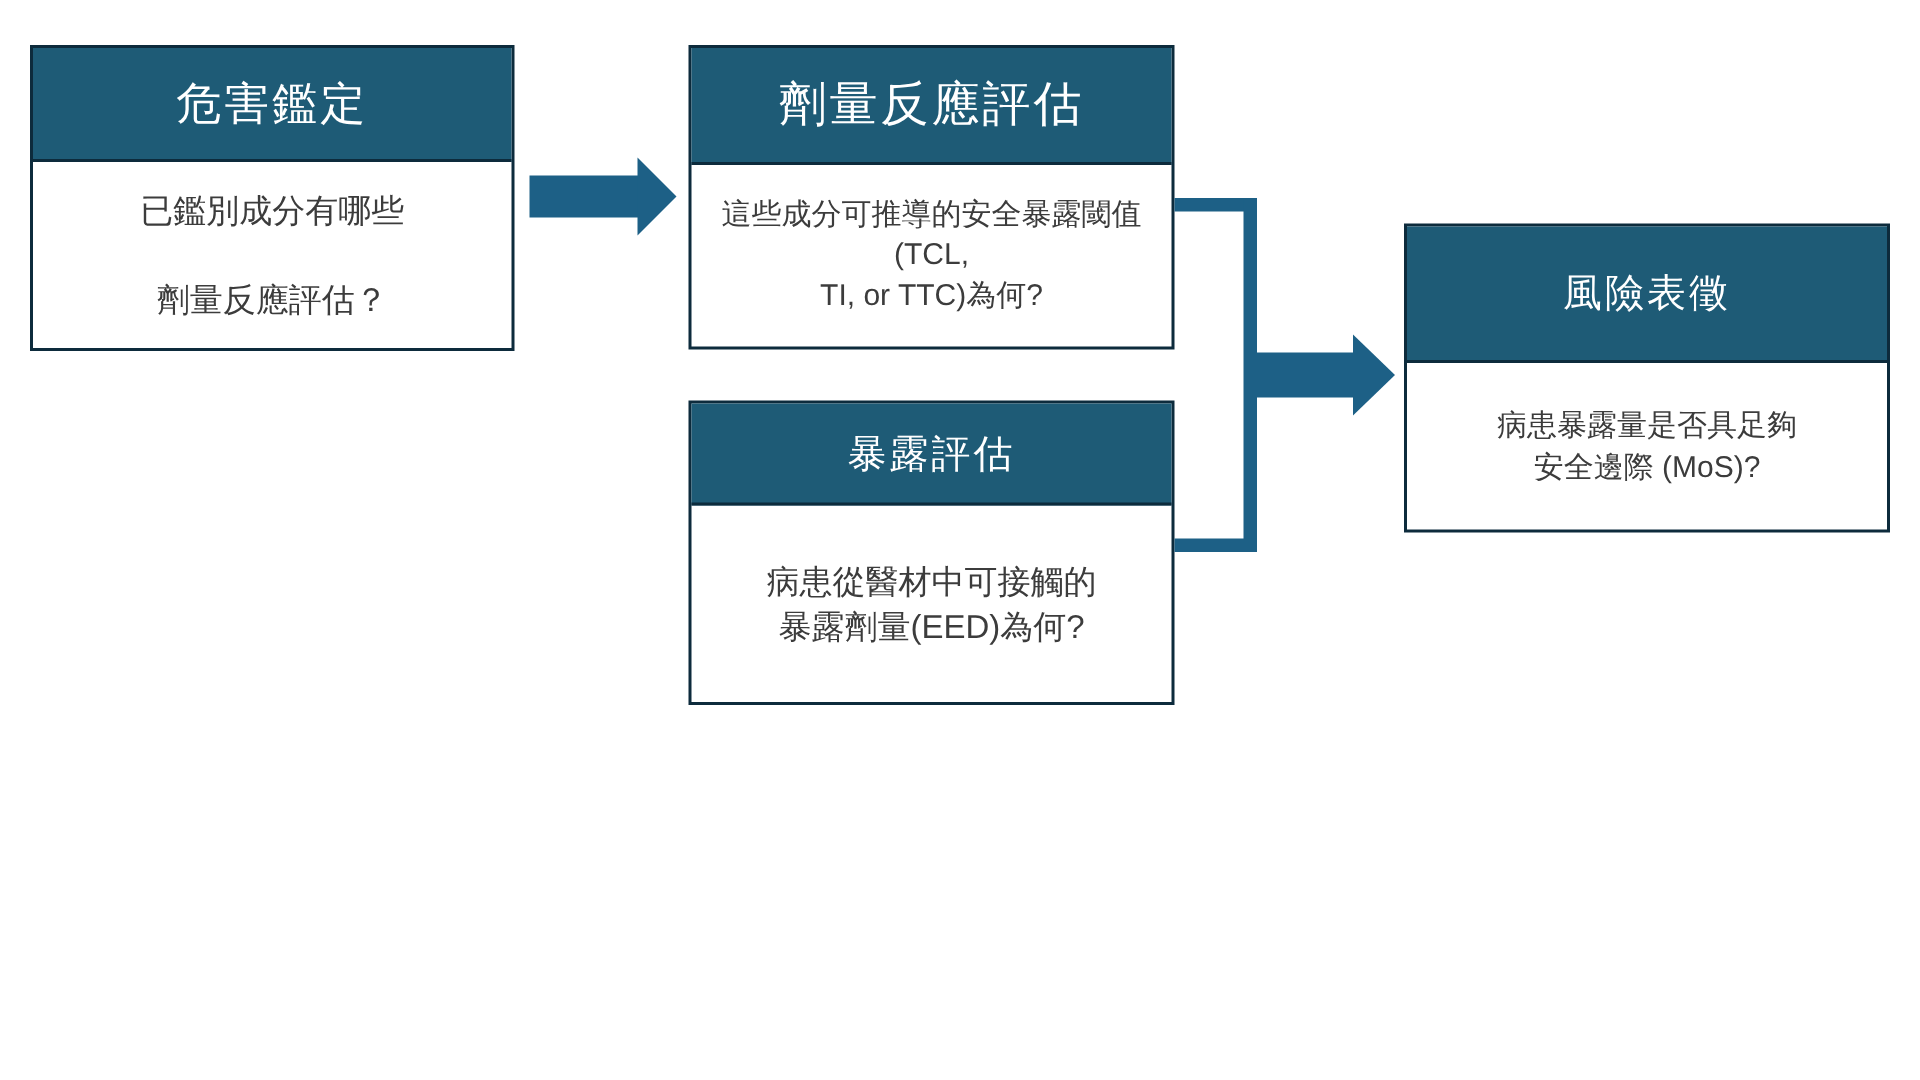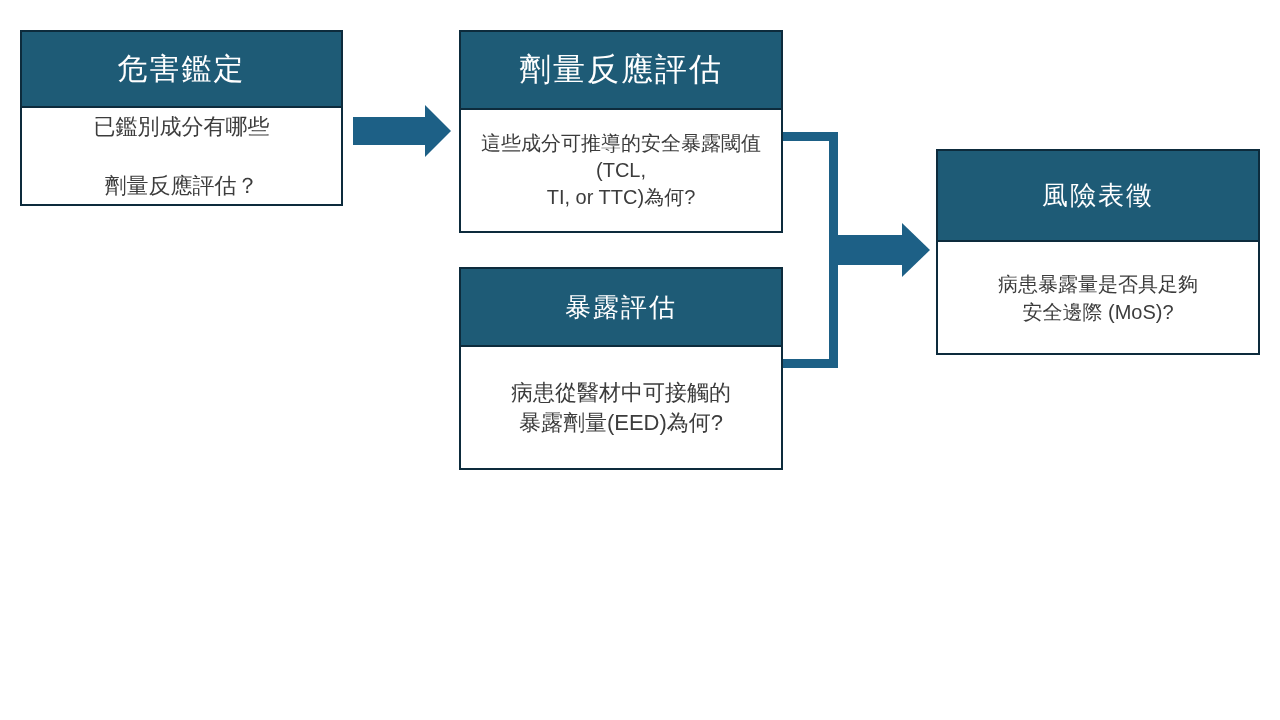--- a/index.html
+++ b/index.html
@@ -40,30 +40,30 @@
   .box-body {
     flex: 1;
     display: flex;
     flex-direction: column;
     align-items: center;
     justify-content: center;
     color: var(--body-text);
     text-align: center;
   }
   
-  #box1 { left: 20px; top: 30px; width: 323px; height: 176px; }
+  #box1 { left: 20px; top: 30px; width: 323px; height: 204px; }
   #box1 .box-header { height: 76px; font-size: 30px; }
   #box1 .box-body { font-size: 22px; line-height: 30px; gap: 29px; }
   
   #box2 { left: 459px; top: 30px; width: 324px; height: 203px; }
   #box2 .box-header { height: 78px; font-size: 32px; }
   #box2 .box-body { font-size: 20px; line-height: 27px; }
   
   #box3 { left: 459px; top: 267px; width: 324px; height: 203px; }
-  #box3 .box-header { height: 78px; font-size: 26px; }
+  #box3 .box-header { height: 68px; font-size: 26px; }
   #box3 .box-body { font-size: 22px; line-height: 30px; }
   
   #box4 { left: 936px; top: 149px; width: 324px; height: 206px; }
   #box4 .box-header { height: 91px; font-size: 26px; }
   #box4 .box-body { font-size: 20px; line-height: 28px; }
 
   .bar { position: absolute; background: var(--arrow-fill); }
   .arrow-head {
     position: absolute;
     width: 0; height: 0;

